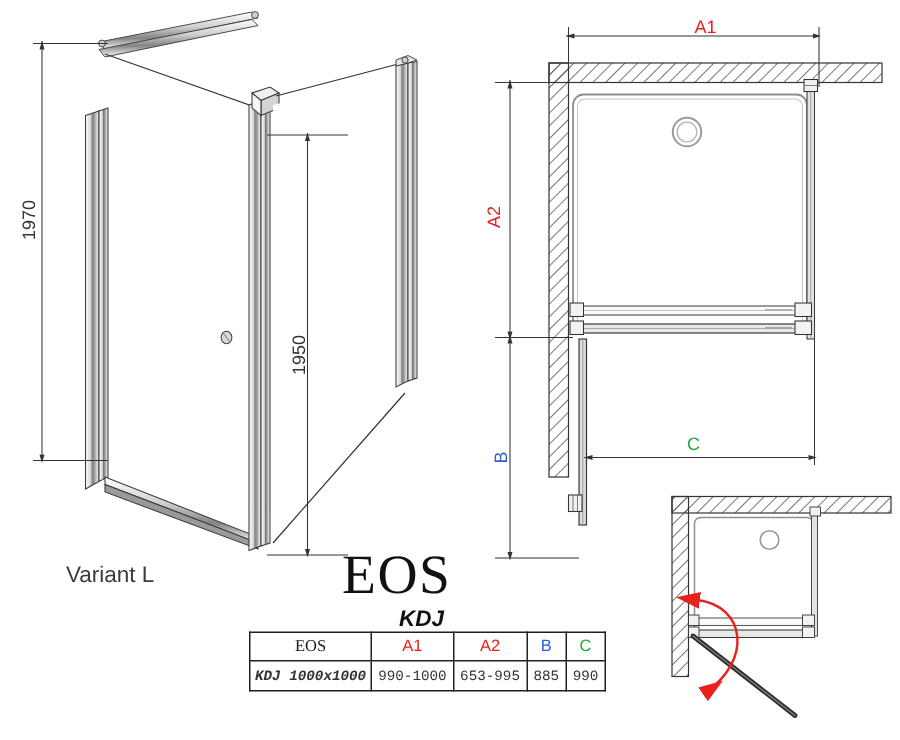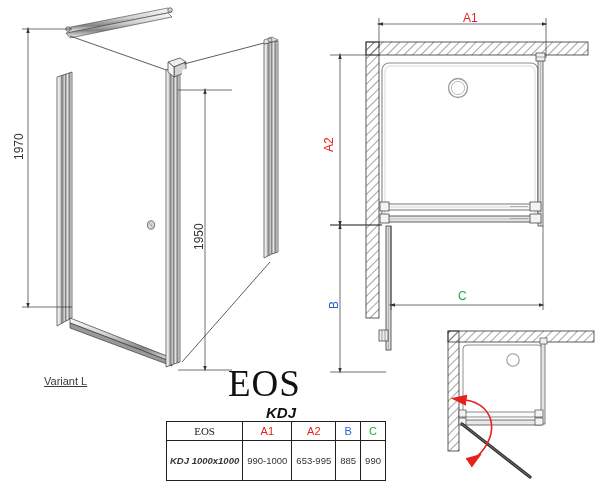--- a/index.html
+++ b/index.html
@@ -22,21 +22,21 @@
     transform-origin:left top;
   }
   .dim-vert-1950{
     left:192px;top:250px;
     font-size:12px;color:#333;
     transform:rotate(-90deg);
     transform-origin:left top;
   }
   .variant-label{
     left:44px;top:375px;
-    font-size:11px;color:#3b3b3b;text-decoration:underline;
+    font-size:15px;color:#3b3b3b;
   }
 
   .brand-eos{
     left:228px;top:362px;
     font-family:"Liberation Serif", serif;
     font-size:37px;letter-spacing:1px;color:#111;
   }
   .brand-kdj{
     left:266px;top:404px;
     font-size:15px;font-style:italic;font-weight:bold;color:#111;
@@ -50,37 +50,37 @@
 
   table.spec{
     position:absolute;left:166px;top:421px;
     border-collapse:collapse;
     font-size:10px;
     background:#fff;
   }
   table.spec td{
     border:1px solid #202020;
     text-align:center;
-    padding:14px 4px;
+    padding:4px 4px;
     color:#1a1a1a;
     font-family:"Liberation Sans", sans-serif;
   }
   table.spec tr.head td{
     font-family:"Liberation Serif", serif;
     font-size:11px;
     padding:3px 6px;
   }
   table.spec tr.head td.c-a1,
   table.spec tr.head td.c-a2{color:#e8211c;font-family:"Liberation Sans",sans-serif;font-size:11px;}
   table.spec tr.head td.c-b{color:#2a5fd6;font-family:"Liberation Sans",sans-serif;font-size:11px;}
   table.spec tr.head td.c-c{color:#1faa3c;font-family:"Liberation Sans",sans-serif;font-size:11px;}
   table.spec tr.body td.model{
     font-weight:bold;font-style:italic;font-size:9.5px;padding:2px 3px;
   }
-  table.spec tr.body td{font-size:9.5px;color:#333;}
+  table.spec tr.body td{font-size:9.5px;color:#333;font-family:Liberation Mono, monospace;}
 </style>
 </head>
 <body>
 
 <div id="root">
 
   <svg class="layer" viewBox="0 0 600 493">
     <defs>
       <pattern id="wallhatch" patternUnits="userSpaceOnUse" width="6" height="6" patternTransform="rotate(45)">
         <line x1="0" y1="0" x2="0" y2="6" stroke="#4a4a4a" stroke-width="1"></line>

